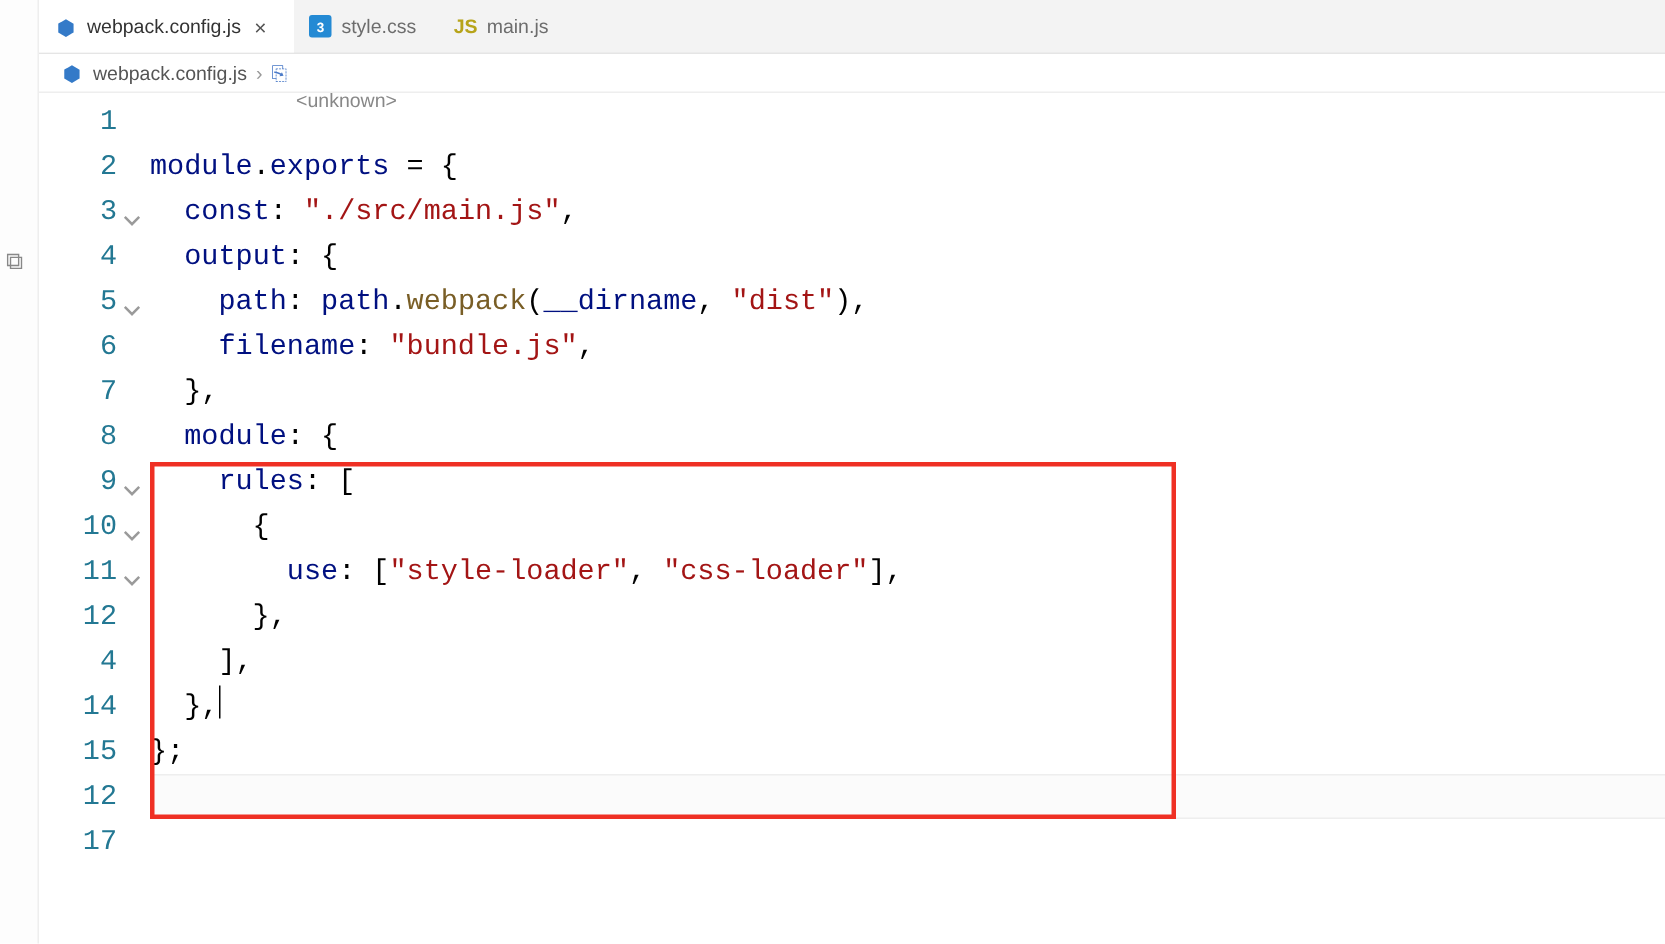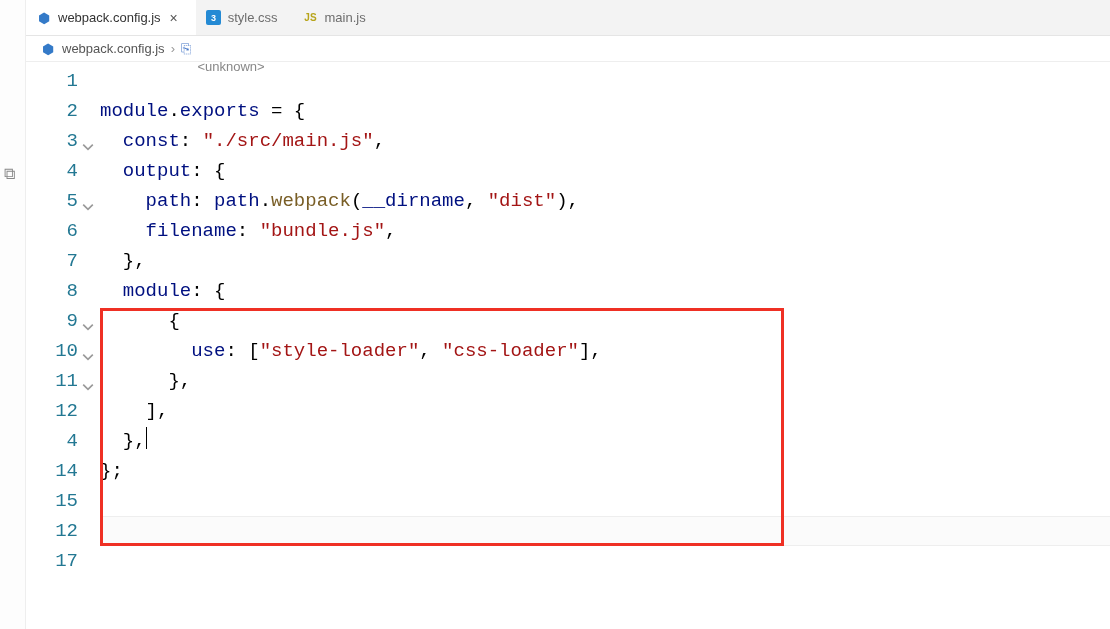--- a/index.html
+++ b/index.html
@@ -124,21 +124,21 @@
     .cursor {
       display: inline-block;
       width: 0;
       border-left: 1.5px solid #000;
       height: 22px;
       vertical-align: -3px;
     }
     
     .icon-js-cfg { color: #347ac8; font-size: 14px; }
     .icon-css { background:#248ad4; color:#fff; font-size:9px; font-weight:bold; width:15px; height:15px; display:inline-flex; align-items:center; justify-content:center; border-radius:2px; }
-    .icon-js { color:#b7a41a; font-size:10px; font-weight:bold; }
+    .icon-js { color:#b7a41a; font-size:13px; font-weight:bold; }
     .icon-sym { color:#4a7ac8; font-size:13px; }
     .left-rail {
       position: absolute;
       left: 0; top: 0; bottom: 0;
       width: 26px;
       background: #fdfdfd;
       border-right: 1px solid #eee;
     }
     .left-rail .rail-icon {
       position: absolute;
@@ -219,20 +219,21 @@
         <div class="highlight-box" id="hbox" style="top: 242px; left: 0px; width: 684px; height: 238px;"></div>
         <div class="code-text" id="codetext">
             <div class="line"></div>
             <div class="line"><span class="c-var">module</span><span class="c-punc">.</span><span class="c-var">exports</span><span class="c-punc"> = {</span></div>
             <div class="line"><span>  </span><span class="c-var">const</span><span class="c-punc">:</span><span> </span><span class="c-str">"./src/main.js"</span><span class="c-punc">,</span></div>
             <div class="line"><span>  </span><span class="c-var">output</span><span class="c-punc">: {</span></div>
             <div class="line"><span>    </span><span class="c-var">path</span><span class="c-punc">:</span><span> </span><span class="c-var">path</span><span class="c-punc">.</span><span class="c-fn">webpack</span><span class="c-punc">(</span><span class="c-var">__dirname</span><span class="c-punc">, </span><span class="c-str">"dist"</span><span class="c-punc">),</span></div>
             <div class="line"><span>    </span><span class="c-var">filename</span><span class="c-punc">:</span><span> </span><span class="c-str">"bundle.js"</span><span class="c-punc">,</span></div>
             <div class="line"><span class="c-punc">  },</span></div>
             <div class="line"><span>  </span><span class="c-var">module</span><span class="c-punc">: {</span></div>
+            <div class="line"><span>    </span><span class="c-var">rules</span><span class="c-punc">: [</span></div>
             <div class="line"><span class="c-punc">      {</span></div>
             <div class="line"><span>        </span><span class="c-var">use</span><span class="c-punc">:</span><span class="c-punc"> [</span><span class="c-str">"style-loader"</span><span class="c-punc">, </span><span class="c-str">"css-loader"</span><span class="c-punc">],</span></div>
             <div class="line"><span class="c-punc">      },</span></div>
             <div class="line"><span class="c-punc">    ],</span></div>
             <div class="line"><span class="c-punc">  },</span><span class="cursor"></span></div>
             <div class="line"><span class="c-punc">};</span></div>
           </div>
       </div>
     </div>
   </div>

